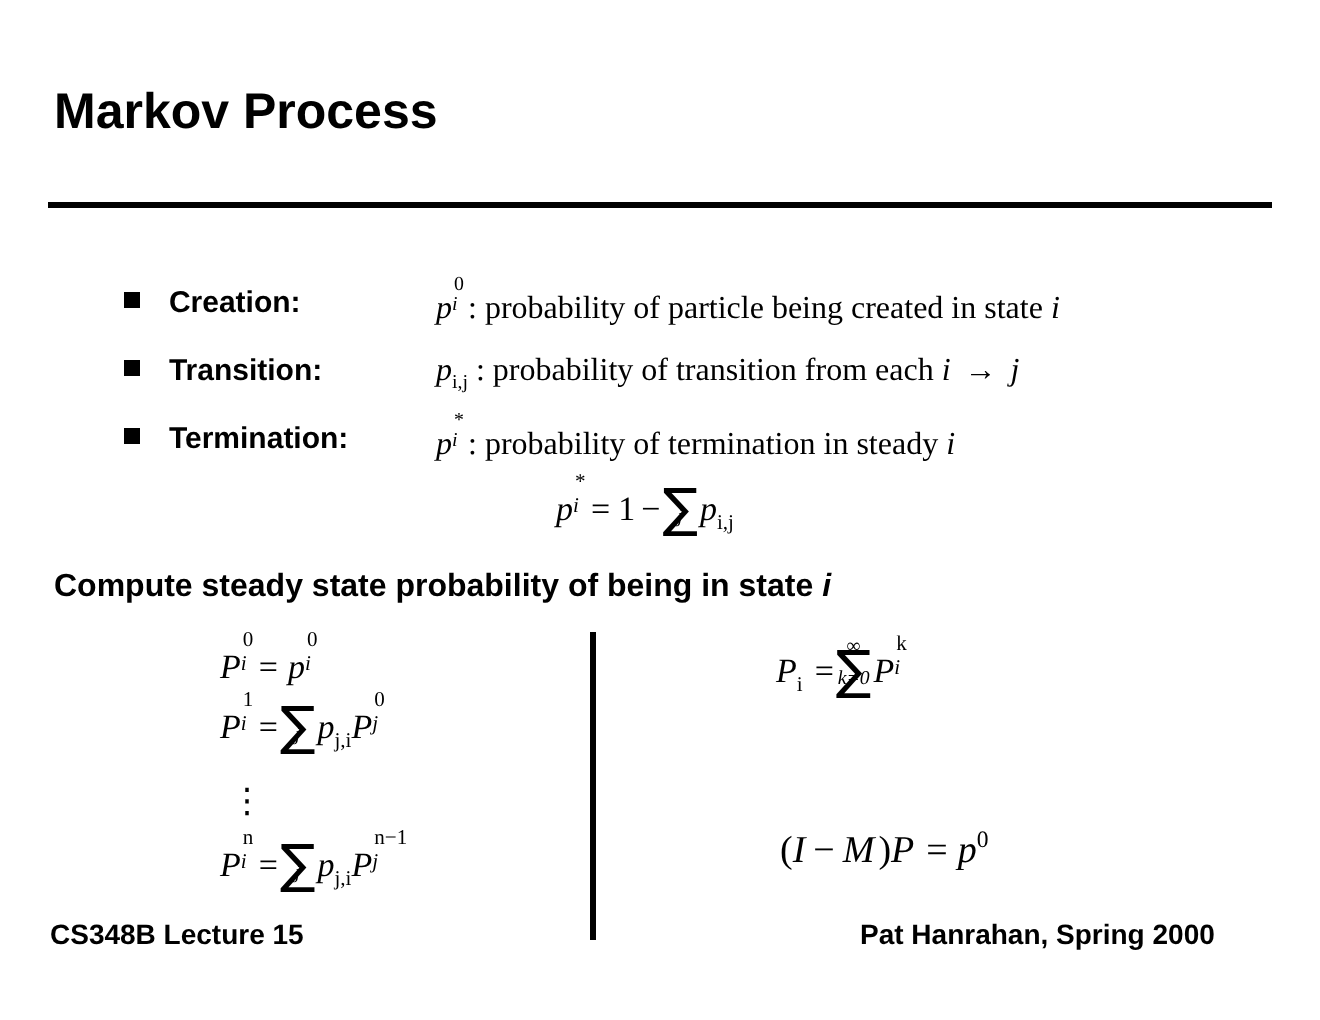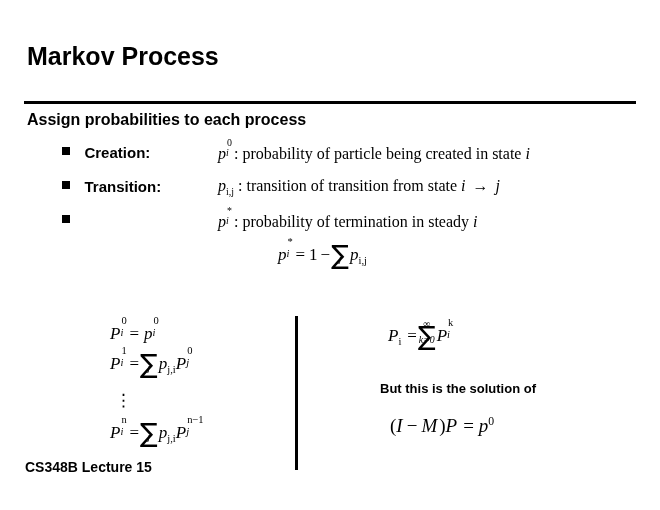--- a/index.html
+++ b/index.html
@@ -245,49 +245,52 @@
   #footer-right { left: 430px; }
 </style>
 </head>
 <body>
 
 <div class="slide">
 
   <div class="title">Markov Process</div>
   <div class="title-rule"></div>
 
-  <div class="section-head" id="head-assign">Assign probabilities to each process</div>
 
   <div class="bullet-row" id="bullet-creation">
     <span class="bullet-mark"></span>
     <span class="bullet-label">Creation:</span>
     <span class="math bullet-math">
       <i class="mi">p</i><span class="subsup"><span class="s-top">0</span><span class="s-bot">i</span></span><span style="display:inline-block;width:8px"></span><span>: probability of particle being created in state </span><i class="mi">i</i>
     </span>
   </div>
 
   <div class="bullet-row" id="bullet-transition">
     <span class="bullet-mark"></span>
     <span class="bullet-label">Transition:</span>
     <span class="math bullet-math">
-      <i class="mi">p</i><sub class="math-sub">i,j</sub><span style="display:inline-block;width:4px"></span><span>: transition of transition from state </span><i class="mi">i</i><span style="display:inline-block;width:7px"></span><span class="up">→</span><span style="display:inline-block;width:7px"></span><i class="mi">j</i>
+      <i class="mi">p</i><sub class="math-sub">i,j</sub><span style="display:inline-block;width:4px"></span><span>: probability of transition from each </span><i class="mi">i</i><span style="display:inline-block;width:7px"></span><span class="up">→</span><span style="display:inline-block;width:7px"></span><i class="mi">j</i>
     </span>
   </div>
 
   <div class="bullet-row" id="bullet-termination">
     <span class="bullet-mark"></span>
+    <span class="bullet-label">Termination:</span>
     <span class="math bullet-math">
       <i class="mi">p</i><span class="subsup"><span class="s-top">*</span><span class="s-bot">i</span></span><span style="display:inline-block;width:8px"></span><span>: probability of termination in steady </span><i class="mi">i</i>
     </span>
   </div>
 
   <div class="math" id="eq-termsum">
     <i class="mi">p</i><span class="subsup"><span class="s-top">*</span><span class="s-bot">i</span></span><span style="display:inline-block;width:9px"></span><span class="up">=</span><span style="display:inline-block;width:4px"></span><span class="up">1</span><span style="display:inline-block;width:3px"></span><span class="up">−</span><span class="bigsum"><span class="sigma">∑</span><span class="lim-bot">j</span></span><i class="mi">p</i><sub class="math-sub">i,j</sub>
   </div>
 
+  <div class="section-head" id="head-compute">
+    <span>Compute steady state probability of being in state </span><span class="ital">i</span>
+  </div>
 
   <div class="divider"></div>
 
   <div class="math eq-left" id="eq-l0">
     <i class="mi">P</i><span class="subsup"><span class="s-top">0</span><span class="s-bot">i</span></span><span style="display:inline-block;width:9px"></span><span class="up">=</span><span style="display:inline-block;width:5px"></span><i class="mi">p</i><span class="subsup"><span class="s-top">0</span><span class="s-bot">i</span></span>
   </div>
 
   <div class="math eq-left" id="eq-l1">
     <i class="mi">P</i><span class="subsup"><span class="s-top">1</span><span class="s-bot">i</span></span><span style="display:inline-block;width:9px"></span><span class="up">=</span><span class="bigsum"><span class="sigma">∑</span><span class="lim-bot">j</span></span><i class="mi">p</i><sub class="math-sub">j,i</sub><i class="mi">P</i><span class="subsup"><span class="s-top">0</span><span class="s-bot">j</span></span>
   </div>
@@ -295,21 +298,21 @@
   <div id="eq-vdots">⋮</div>
 
   <div class="math eq-left" id="eq-ln">
     <i class="mi">P</i><span class="subsup"><span class="s-top sup-i">n</span><span class="s-bot">i</span></span><span style="display:inline-block;width:9px"></span><span class="up">=</span><span class="bigsum"><span class="sigma">∑</span><span class="lim-bot">j</span></span><i class="mi">p</i><sub class="math-sub">j,i</sub><i class="mi">P</i><span class="subsup"><span class="s-top sup-i">n−1</span><span class="s-bot">j</span></span>
   </div>
 
   <div class="math" id="eq-r0">
     <i class="mi">P</i><sub class="math-sub">i</sub><span style="display:inline-block;width:6px"></span><span class="up">=</span><span class="bigsum"><span class="lim-top">∞</span><span class="sigma">∑</span><span class="lim-bot">k=0</span></span><i class="mi">P</i><span class="subsup"><span class="s-top sup-i">k</span><span class="s-bot">i</span></span>
   </div>
 
-  <div id="text-solution">But this is the solution of</div>
 
   <div class="math" id="eq-r1">
     <span class="up">(</span><i class="mi">I</i><span style="display:inline-block;width:4px"></span><span class="up">−</span><span style="display:inline-block;width:4px"></span><i class="mi">M</i><span style="display:inline-block;width:2px"></span><span class="up">)</span><i class="mi">P</i><span style="display:inline-block;width:6px"></span><span class="up">=</span><span style="display:inline-block;width:5px"></span><i class="mi">p</i><sup class="math-sup">0</sup>
   </div>
 
   <div class="footer" id="footer-left">CS348B Lecture 15</div>
+  <div class="footer" id="footer-right">Pat Hanrahan, Spring 2000</div>
 
 </div>
 
 </body></html>

